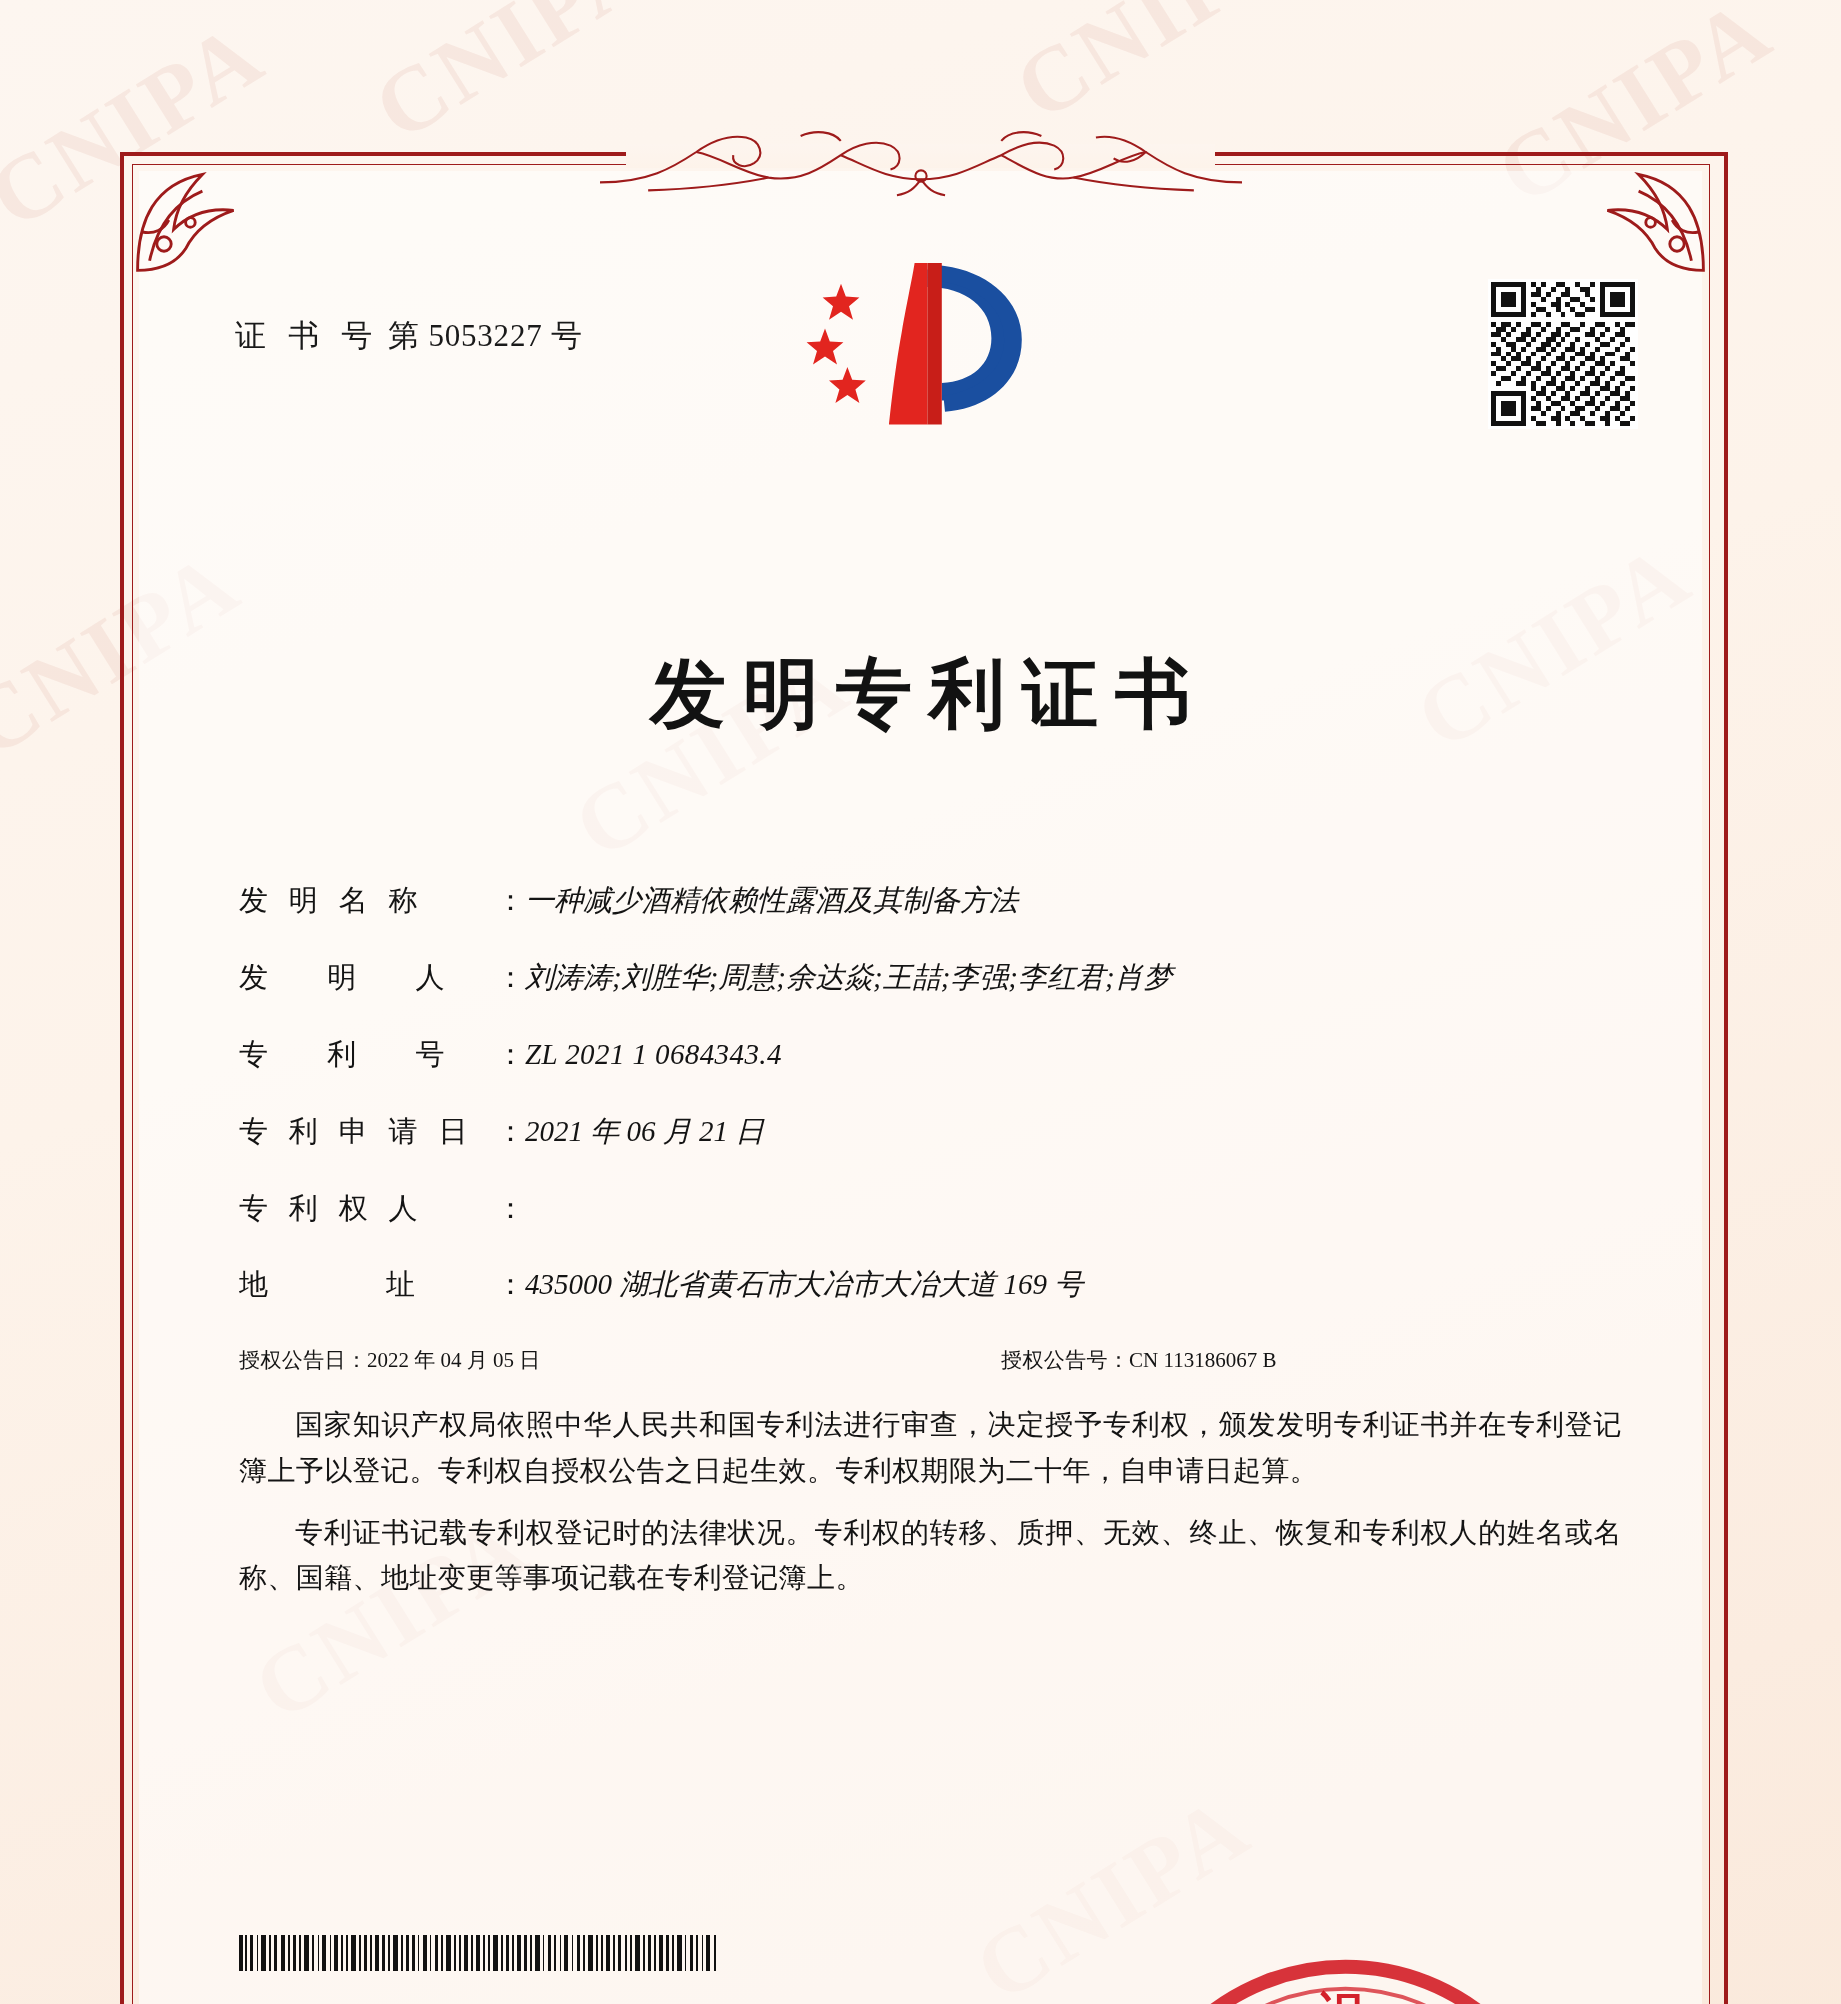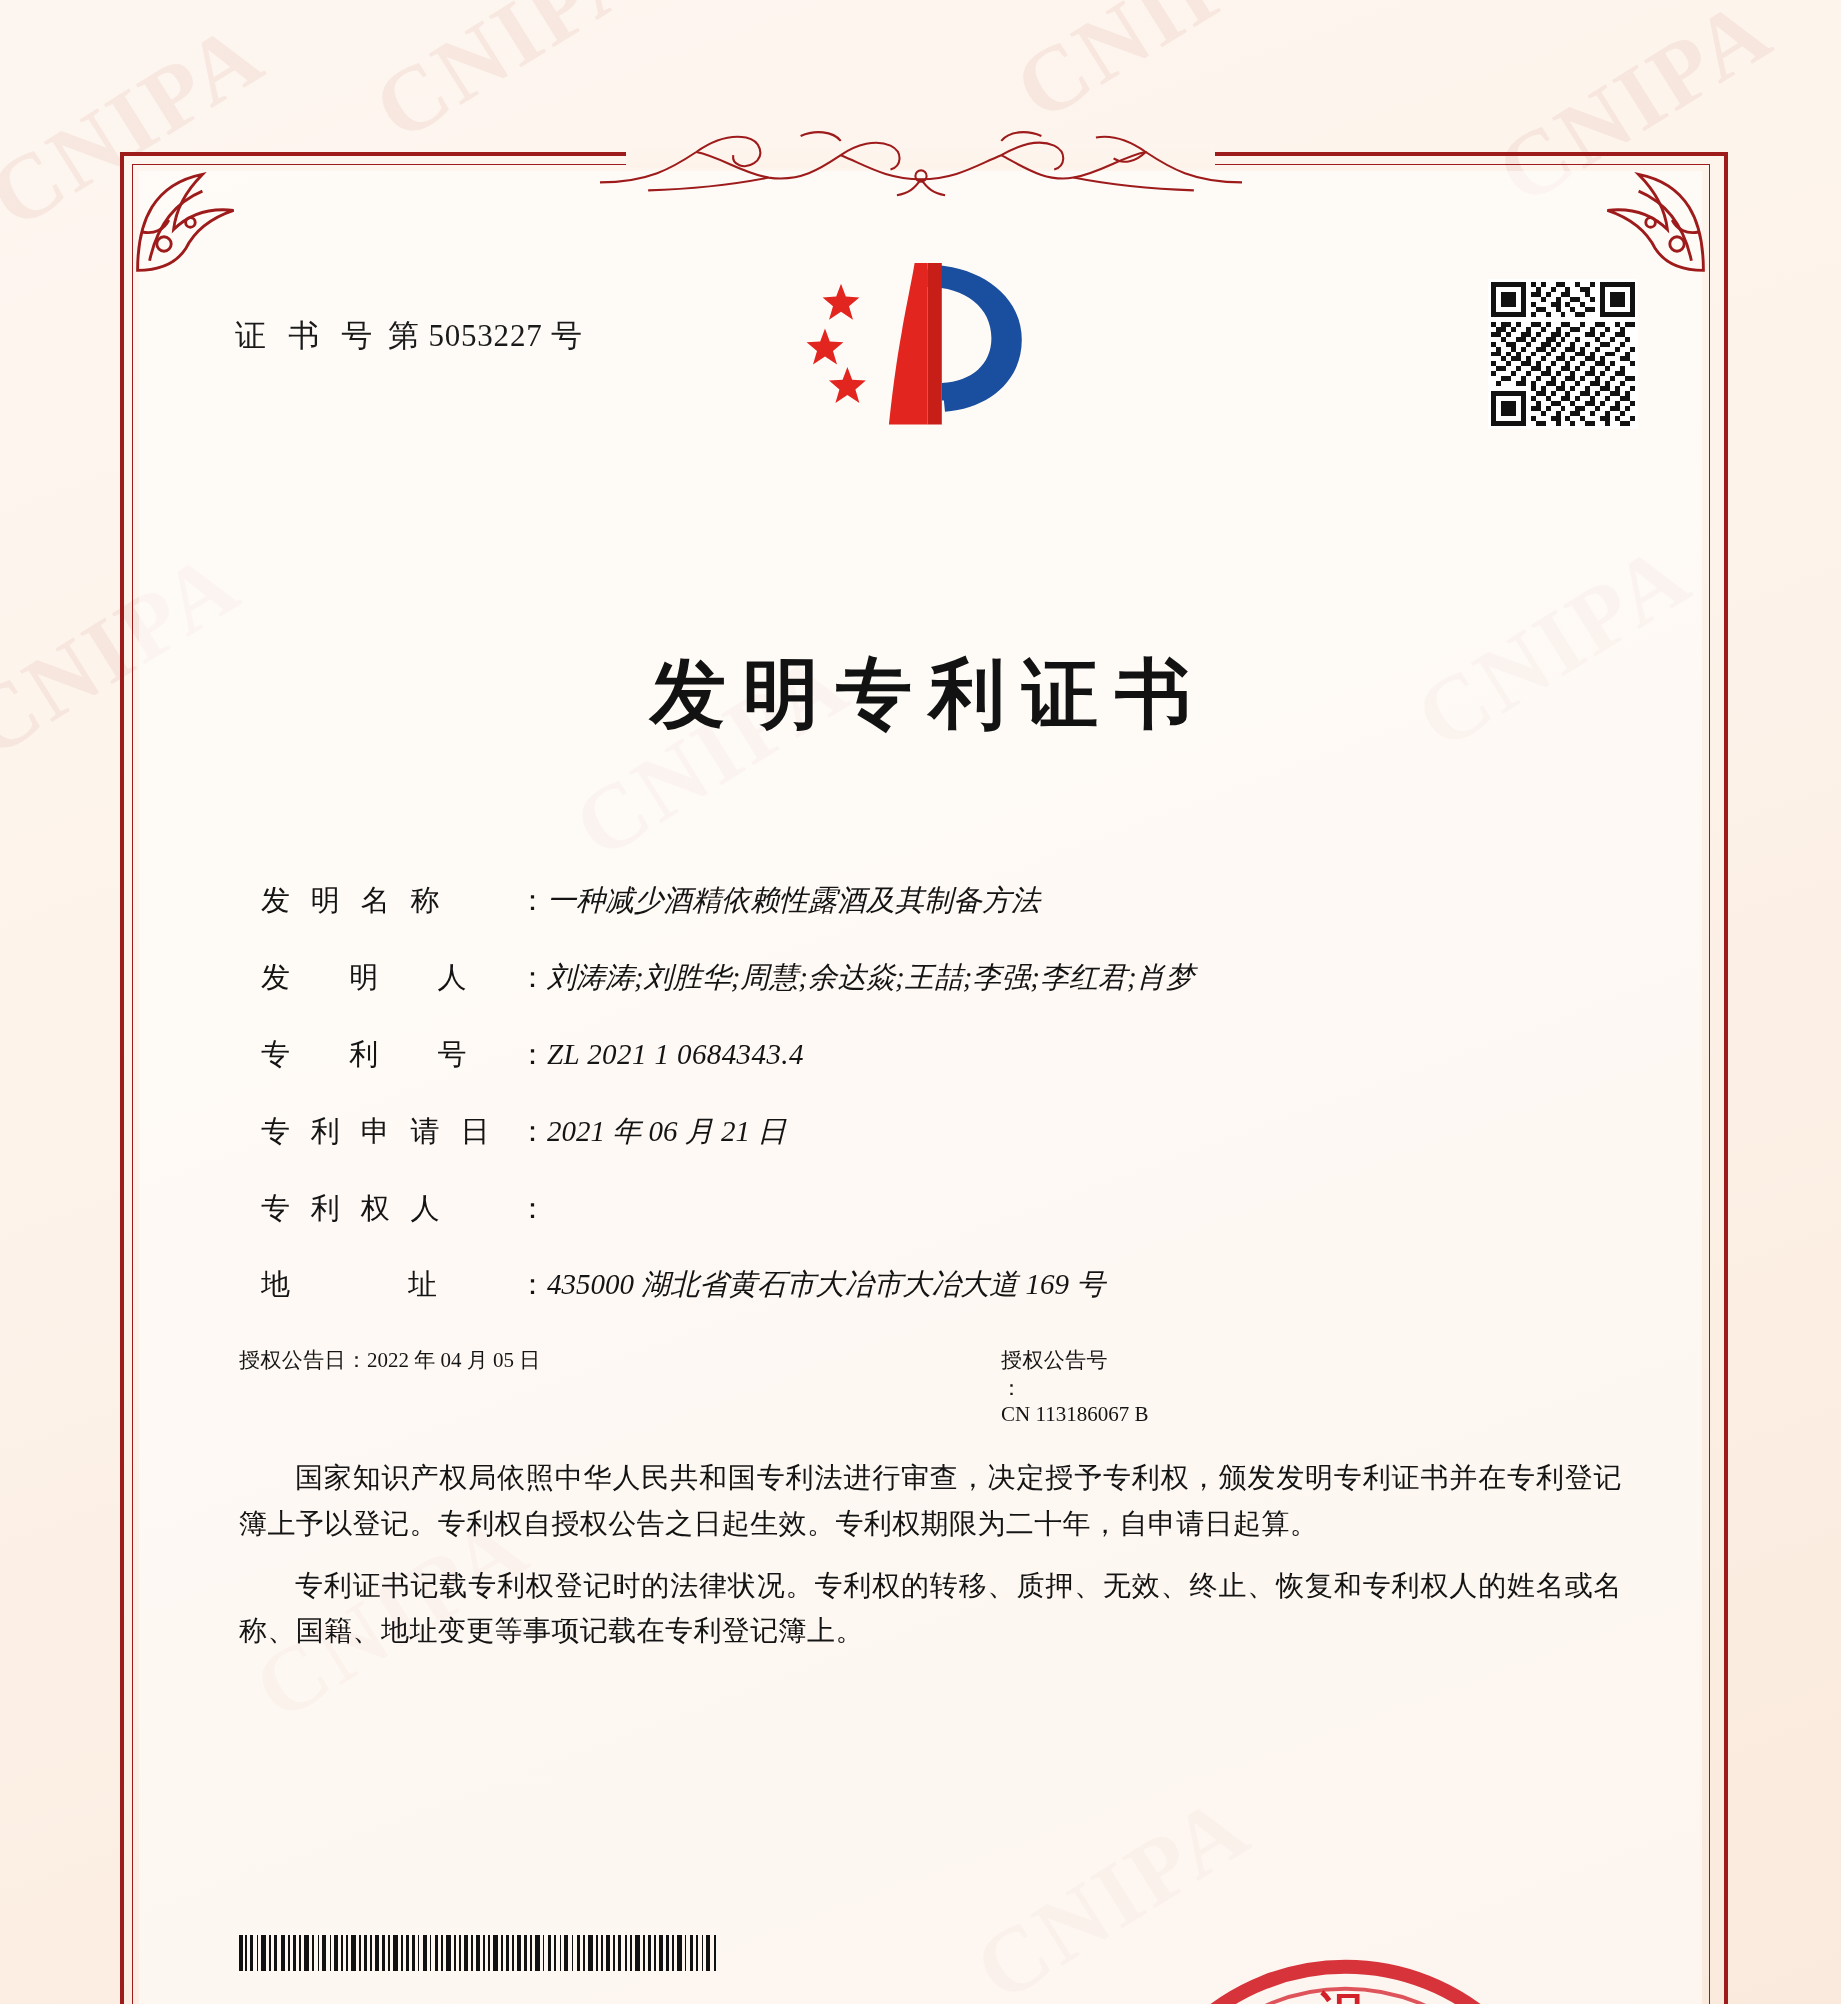--- a/index.html
+++ b/index.html
@@ -158,36 +158,35 @@
     align-items: baseline;
     margin-bottom: 45px;
     font-size: 29px;
     color: #141414;
     line-height: 1.1;
   }
   .f-label {
     width: 257px;
     flex: none;
     white-space: nowrap;
-    margin-left: 22px;
   }
   .f-label.sp3 { letter-spacing: 6.8px; }
   .f-label.sp0 { letter-spacing: 0.4px; }
   .f-value { flex: 1; white-space: nowrap; font-style: italic; }
   .f-value.mono-sp { letter-spacing: 0.4px; }
 
   .field-row2 {
     display: flex;
     align-items: baseline;
     font-size: 21px;
     color: #141414;
     margin-bottom: 28px;
   }
   .fr-left { display: flex; align-items: baseline; width: 762px; }
-  .fr-right { display: flex; align-items: baseline; flex-direction: column; }
+  .fr-right { display: flex; align-items: baseline; }
   .fr-label { white-space: nowrap; letter-spacing: 0.4px; }
 
   .para {
     font-size: 28px;
     color: #141414;
     line-height: 1.62;
     text-indent: 56px;
     margin-top: 17px;
     text-align: justify;
     letter-spacing: 0.4px;

